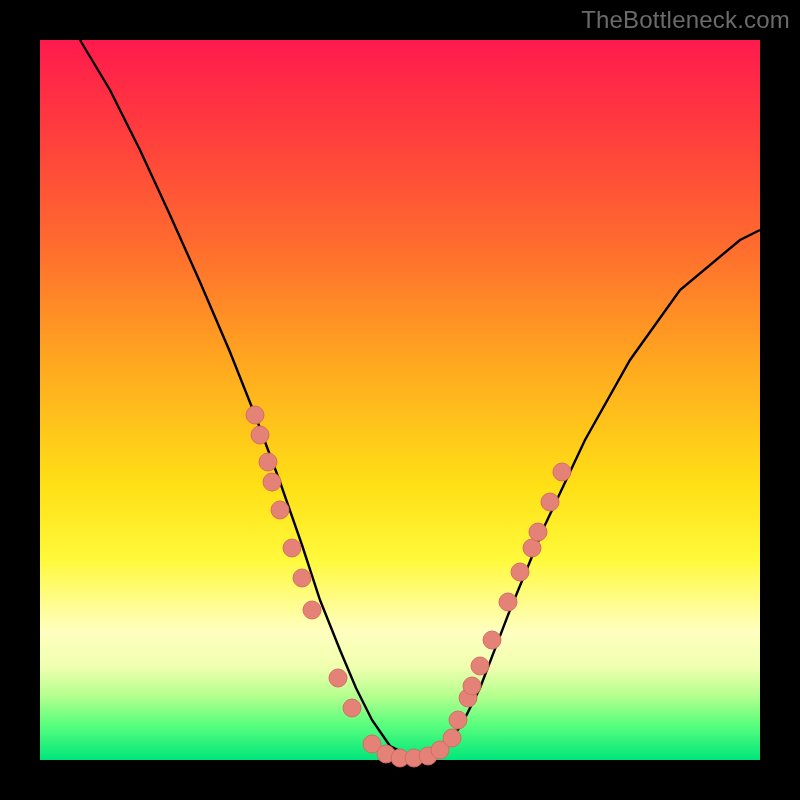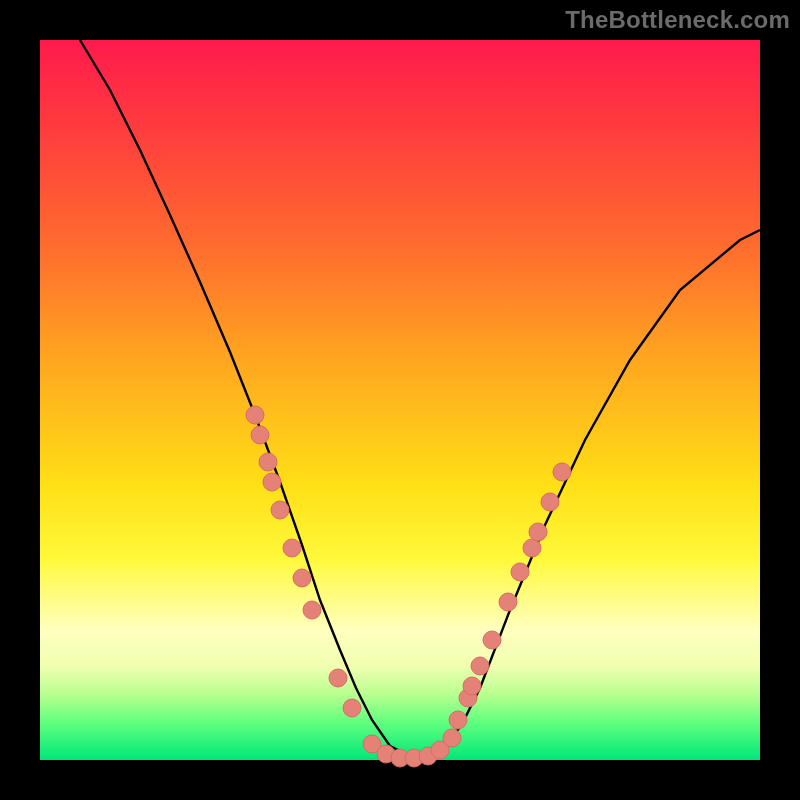--- a/index.html
+++ b/index.html
@@ -36,21 +36,21 @@
       #5cff7e 95%,
       #00e67a 100%
     );
   }
   .watermark {
     position: absolute;
     top: 6px;
     right: 10px;
     color: #6b6b6b;
     font-size: 24px;
-    font-weight: 700;
+    font-weight: 400;
     letter-spacing: 0.2px;
   }
   svg.curve {
     position: absolute;
     left: 40px;
     top: 40px;
     width: 720px;
     height: 720px;
     overflow: visible;
   }

